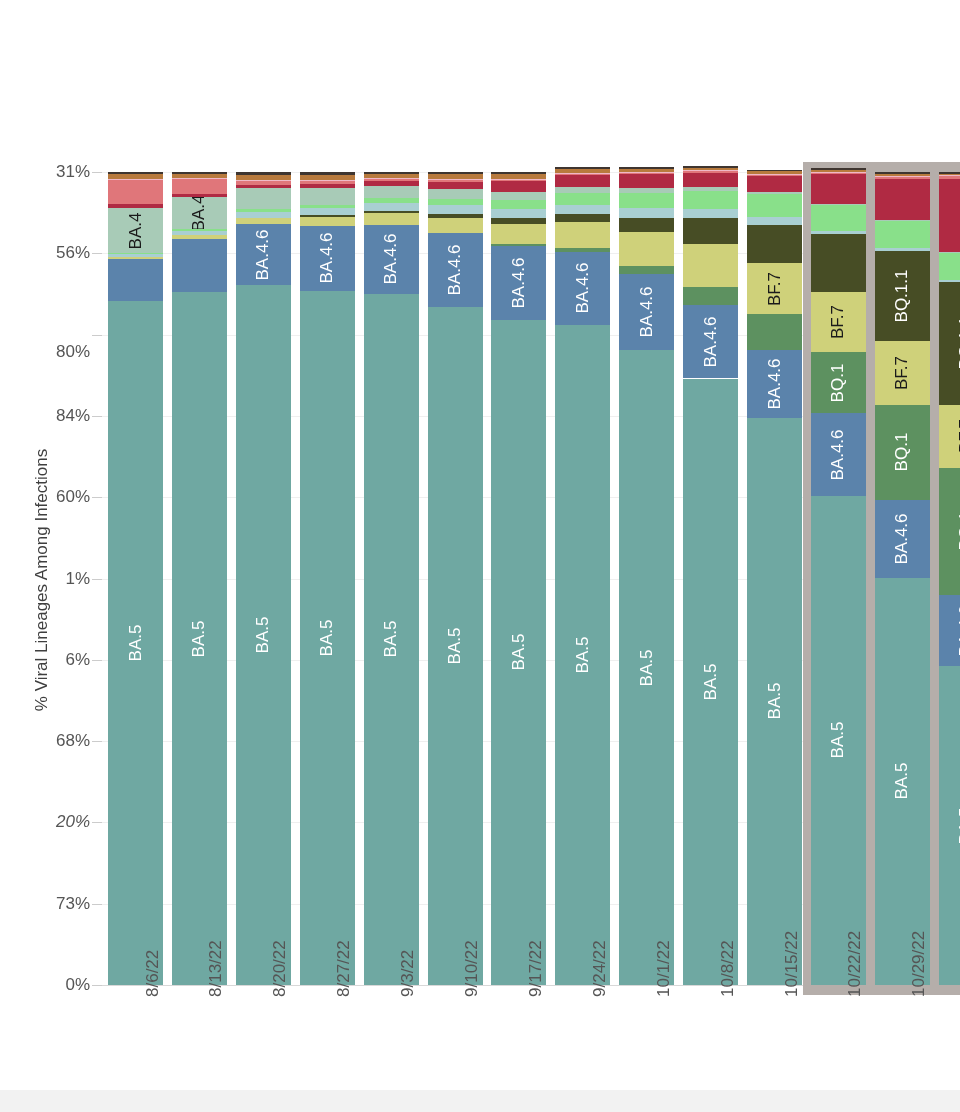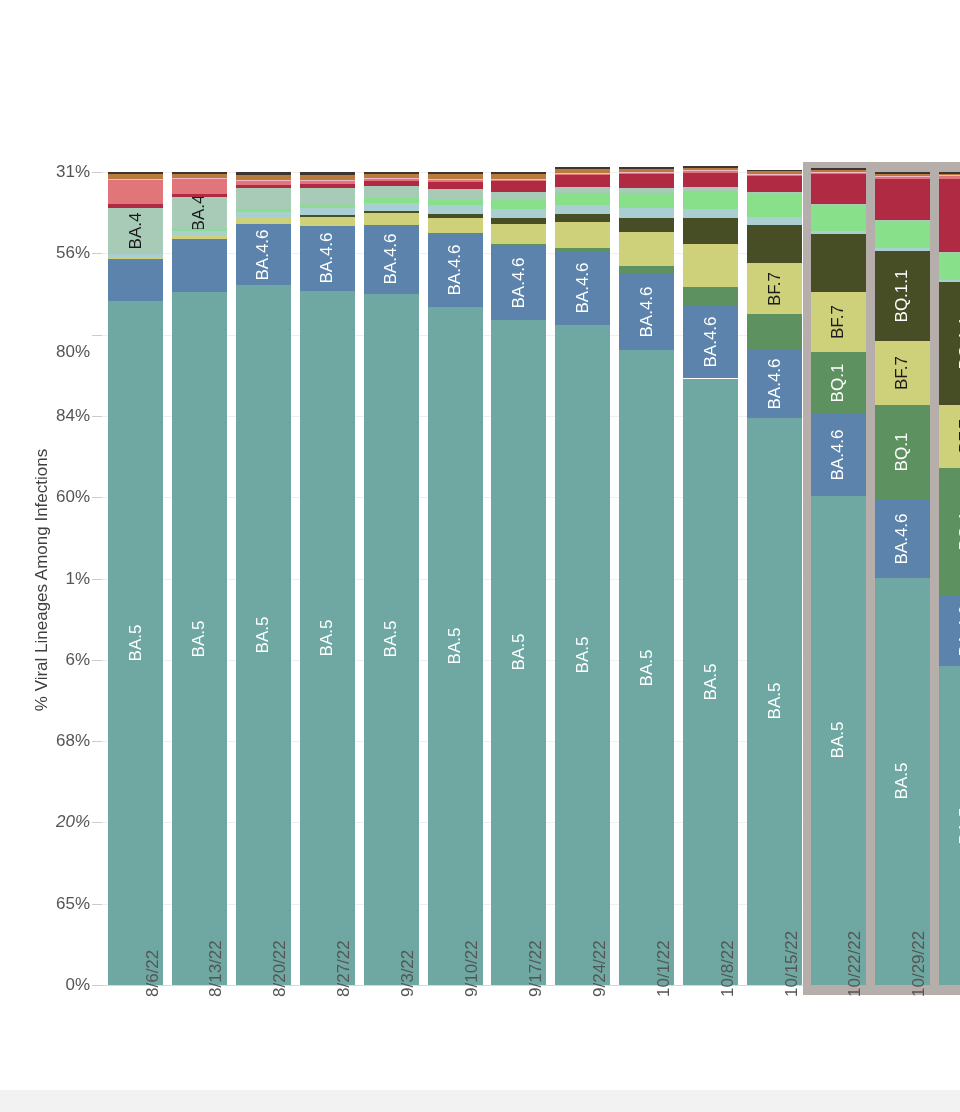--- a/index.html
+++ b/index.html
@@ -164,21 +164,21 @@
 <body>
 
 <div id="root">
 
 
 
   <div id="plot">
     <div class="axis-title">% Viral Lineages Among Infections</div>
     <div class="ytick-wrap" id="yticks">
         <div class="ytick" style="top: 985px;">0%</div>
-        <div class="ytick" style="top: 903.7px;">65%</div>
+        <div class="ytick" style="top: 903.7px;">73%</div>
         <div class="ytick" style="top: 822.4px; font-style: italic;">20%</div>
         <div class="ytick" style="top: 741.1px;">68%</div>
         <div class="ytick" style="top: 659.8px;">6%</div>
         <div class="ytick" style="top: 578.5px;">1%</div>
         <div class="ytick" style="top: 497.2px;">60%</div>
         <div class="ytick" style="top: 415.9px;">84%</div>
         <div class="ytick" style="top: 352px;">80%</div>
         <div class="ytick" style="top: 253.3px;">56%</div>
         <div class="ytick" style="top: 172px;">31%</div>
       </div>

